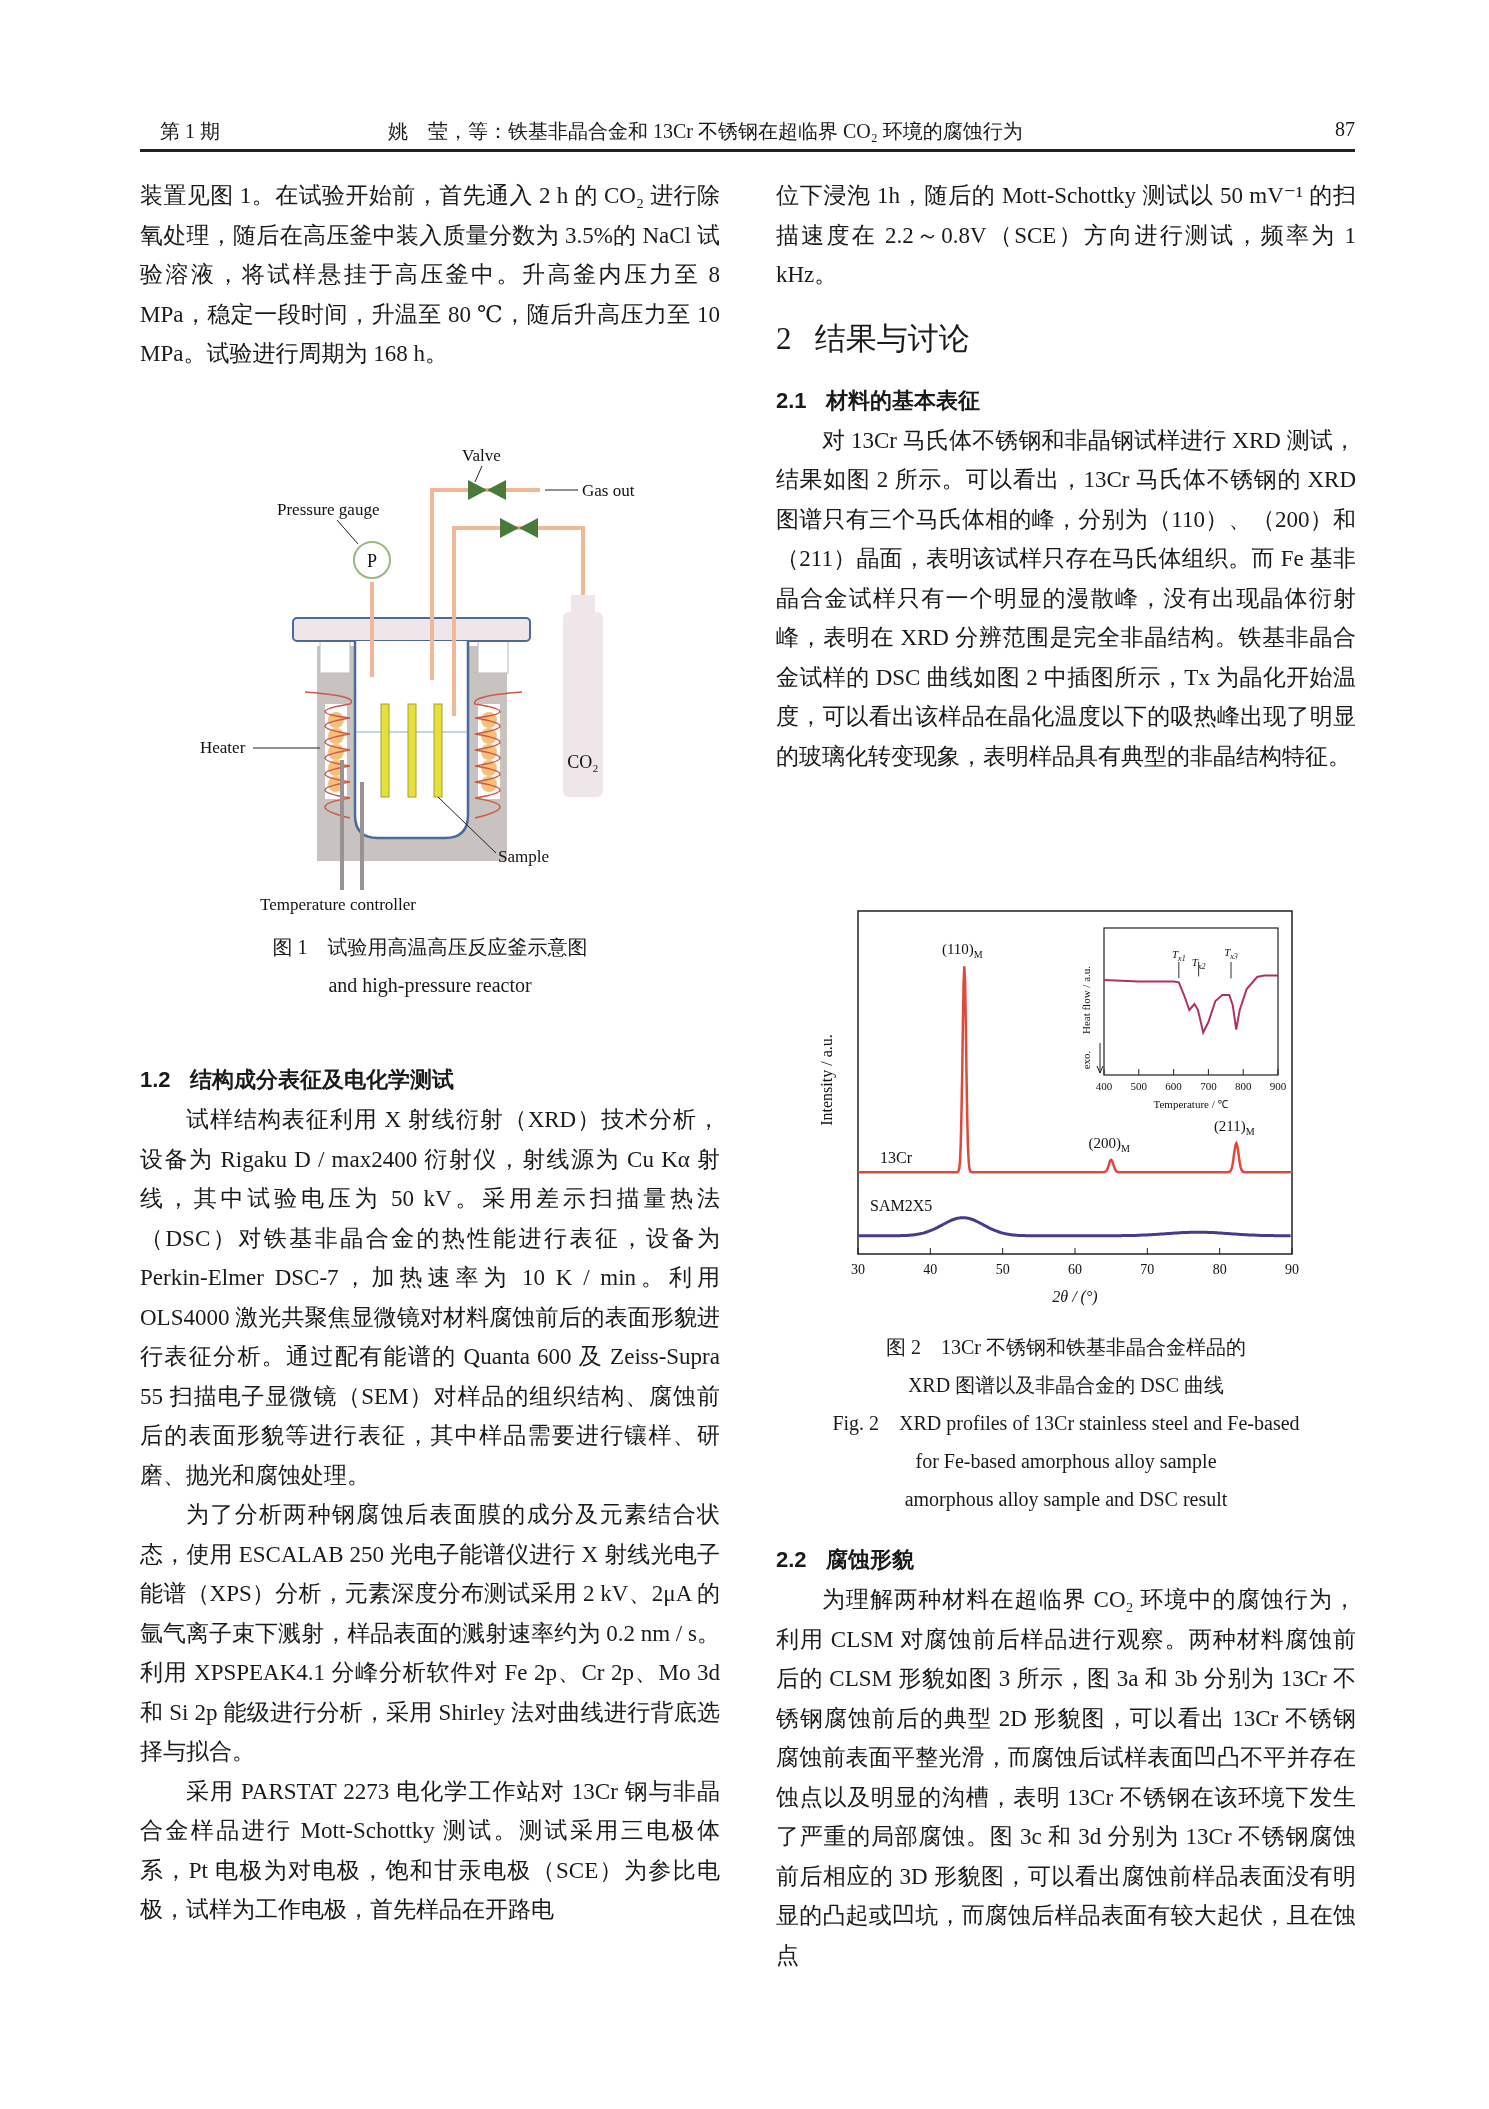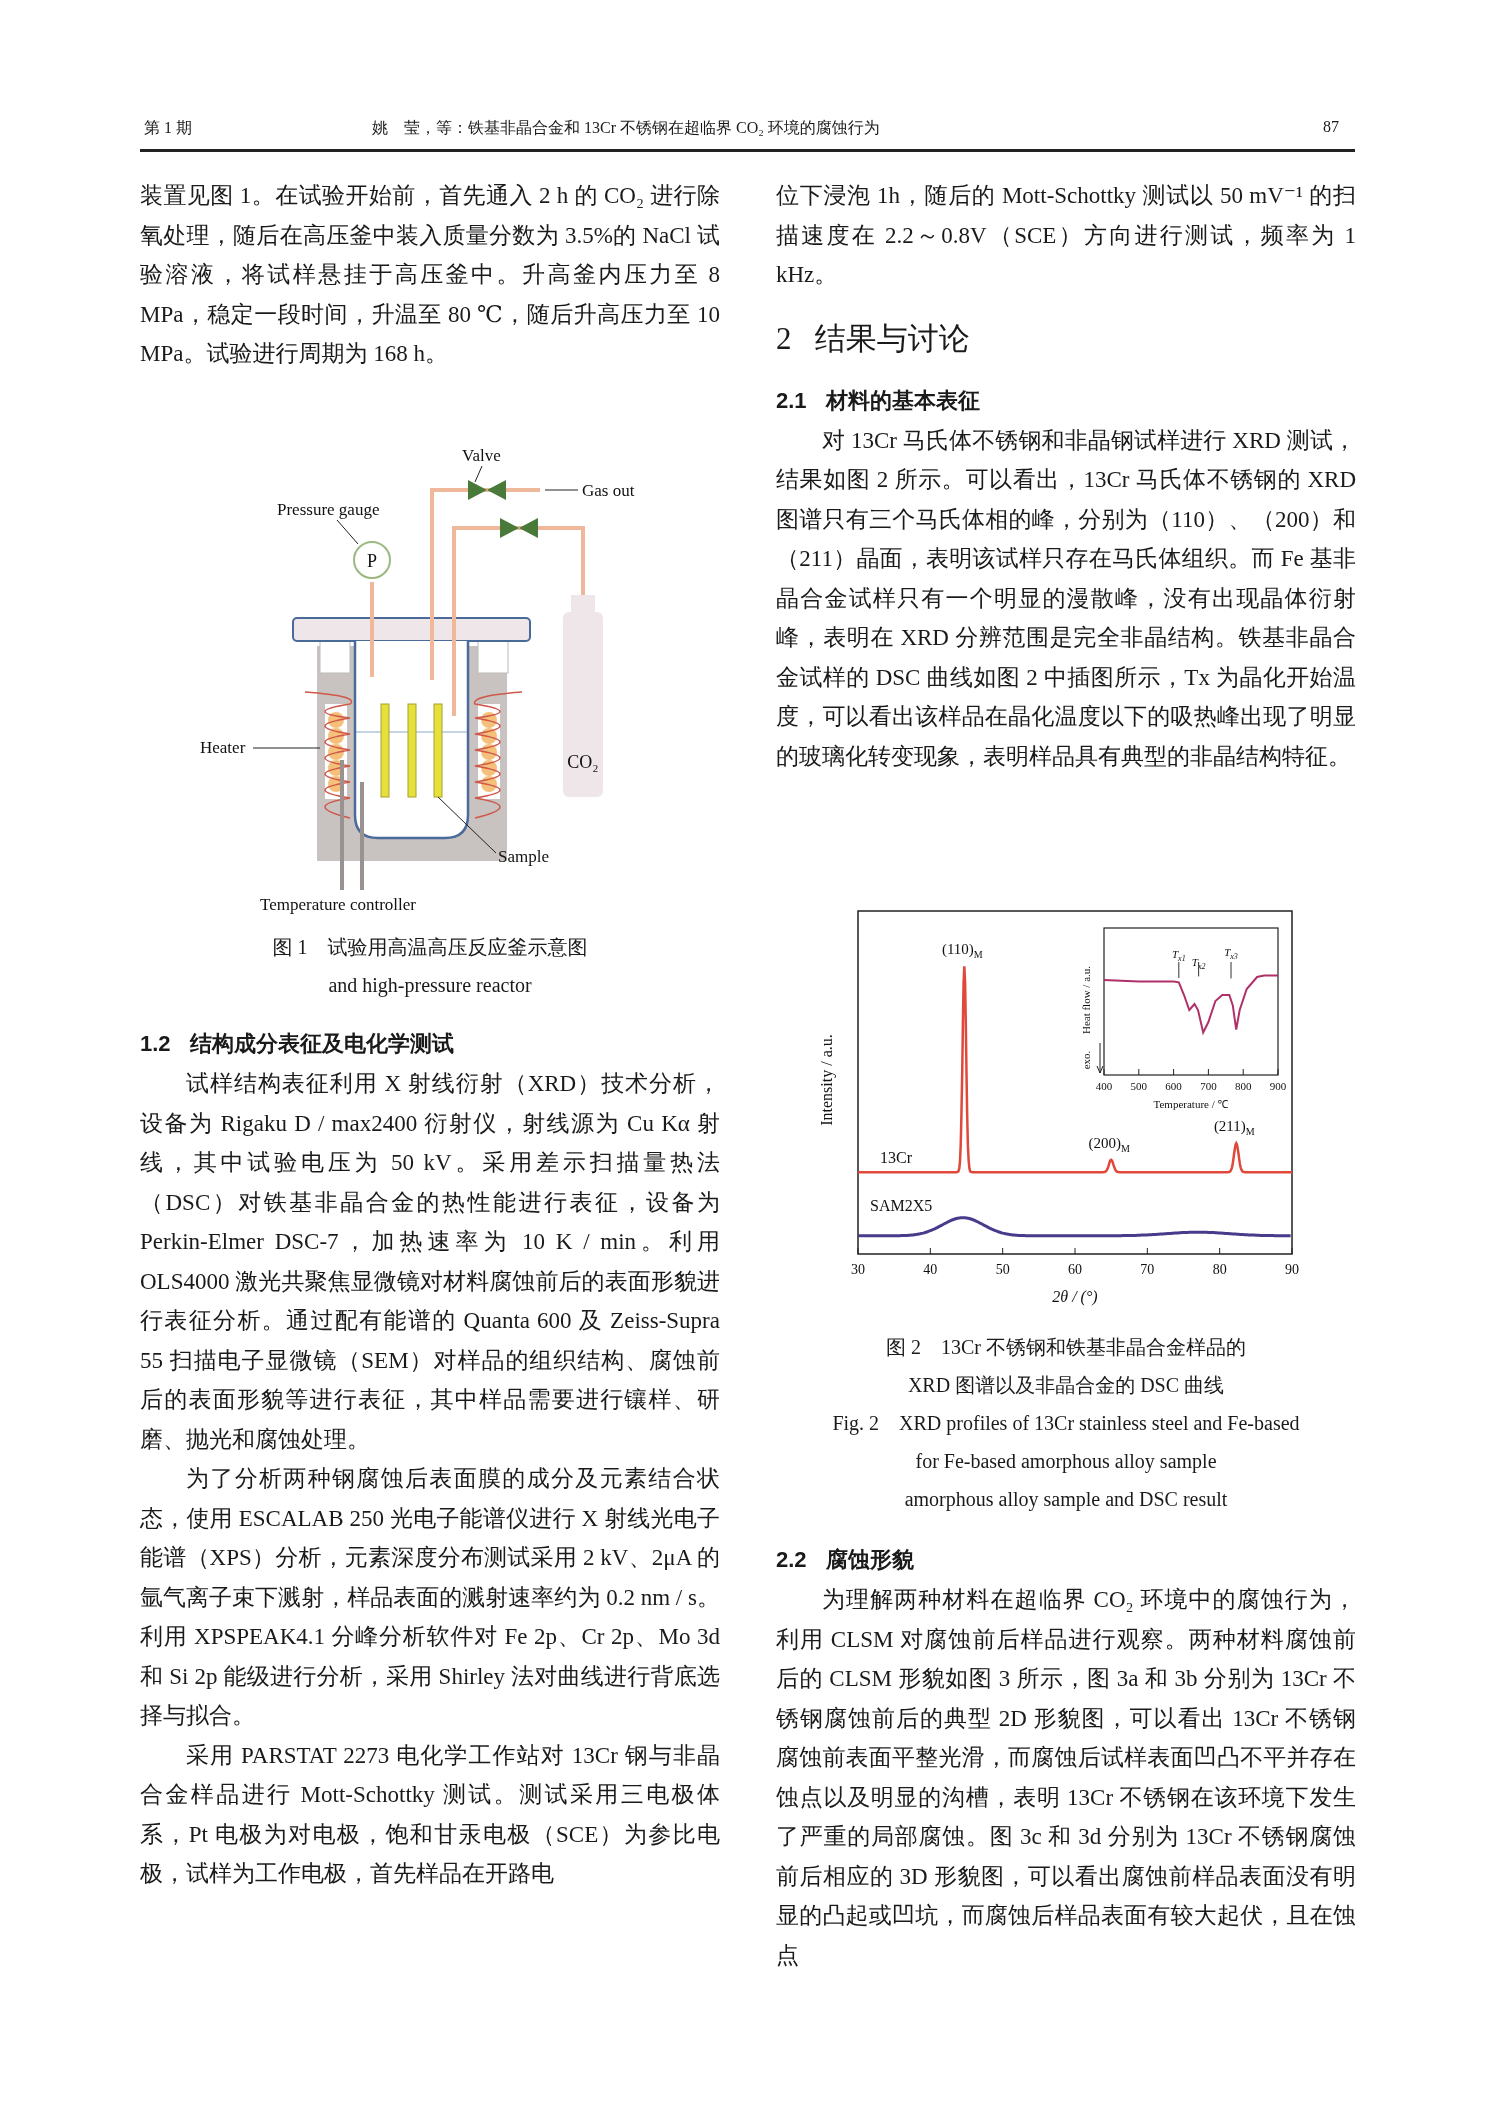--- a/index.html
+++ b/index.html
@@ -1,17 +1,17 @@
 <!DOCTYPE html>
 <html><head>
 <meta charset="utf-8">
 <style>
   html,body{margin:0;padding:0;background:#fff;}
   body{width:1489px;height:2109px;position:relative;overflow:hidden;font-family:"Liberation Serif","DejaVu Serif",serif;color:#1a1a1a;}
-  .hdr{position:absolute;top:118px;left:144px;width:1195px;height:30px;font-size:16px;}
+  .hdr{position:absolute;top:118px;left:160px;width:1195px;height:30px;font-size:20px;}
   .hdr .l{position:absolute;left:0;top:0;}
   .hdr .c{position:absolute;left:228px;top:0;}
   .hdr .r{position:absolute;right:0;top:0;}
   .hrule{position:absolute;top:149px;left:140px;width:1215px;height:3px;background:#222;}
   .col{position:absolute;font-size:23px;line-height:39.5px;text-align:justify;}
   .colL{left:140px;width:580px;}
   .colR{left:776px;width:580px;}
   p{margin:0;}
   .ind{text-indent:46px;}
   .sec2{font-size:31px;margin:22px 0 20px 0;line-height:44px;}
@@ -110,21 +110,21 @@
   <text x="298" y="422" font-size="17" class="dtxt">Sample</text>
   <text x="60" y="470" font-size="17" class="dtxt">Temperature controller</text>
 </svg>
 </div>
 
 <div class="cap cap1">
   <div>图 1　试验用高温高压反应釜示意图</div>
   <div>and high-pressure reactor</div>
 </div>
 
-<div class="col colL" style="top:1024px;">
+<div class="col colL" style="top:1060px;">
   <div class="sub">
     <span class="n">1.2</span><span>结构成分表征及电化学测试</span>
   </div>
   <p class="ind">试样结构表征利用 X 射线衍射（XRD）技术分析，设备为 Rigaku D / max2400 衍射仪，射线源为 Cu Kα 射线，其中试验电压为 50 kV。采用差示扫描量热法（DSC）对铁基非晶合金的热性能进行表征，设备为 Perkin-Elmer DSC-7，加热速率为 10 K / min。利用 OLS4000 激光共聚焦显微镜对材料腐蚀前后的表面形貌进行表征分析。通过配有能谱的 Quanta 600 及 Zeiss-Supra 55 扫描电子显微镜（SEM）对样品的组织结构、腐蚀前后的表面形貌等进行表征，其中样品需要进行镶样、研磨、抛光和腐蚀处理。</p>
   <p class="ind">为了分析两种钢腐蚀后表面膜的成分及元素结合状态，使用 ESCALAB 250 光电子能谱仪进行 X 射线光电子能谱（XPS）分析，元素深度分布测试采用 2 kV、2μA 的氩气离子束下溅射，样品表面的溅射速率约为 0.2 nm / s。利用 XPSPEAK4.1 分峰分析软件对 Fe 2p、Cr 2p、Mo 3d 和 Si 2p 能级进行分析，采用 Shirley 法对曲线进行背底选择与拟合。</p>
   <p class="ind">采用 PARSTAT 2273 电化学工作站对 13Cr 钢与非晶合金样品进行 Mott-Schottky 测试。测试采用三电极体系，Pt 电极为对电极，饱和甘汞电极（SCE）为参比电极，试样为工作电极，首先样品在开路电</p>
 </div>
 
 <div class="col colR" style="top:176px;">
   <p>位下浸泡 1h，随后的 Mott-Schottky 测试以 50 mV⁻¹ 的扫描速度在 2.2～0.8V（SCE）方向进行测试，频率为 1 kHz。</p>

